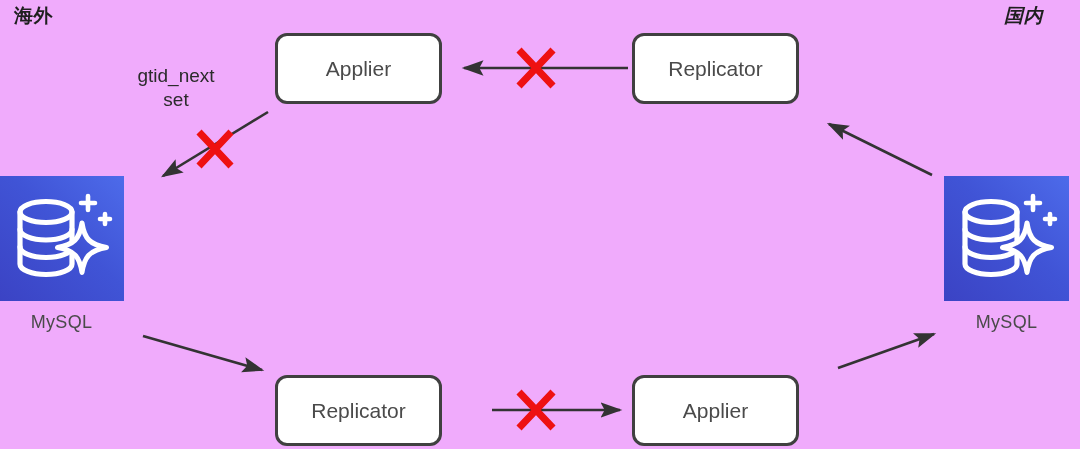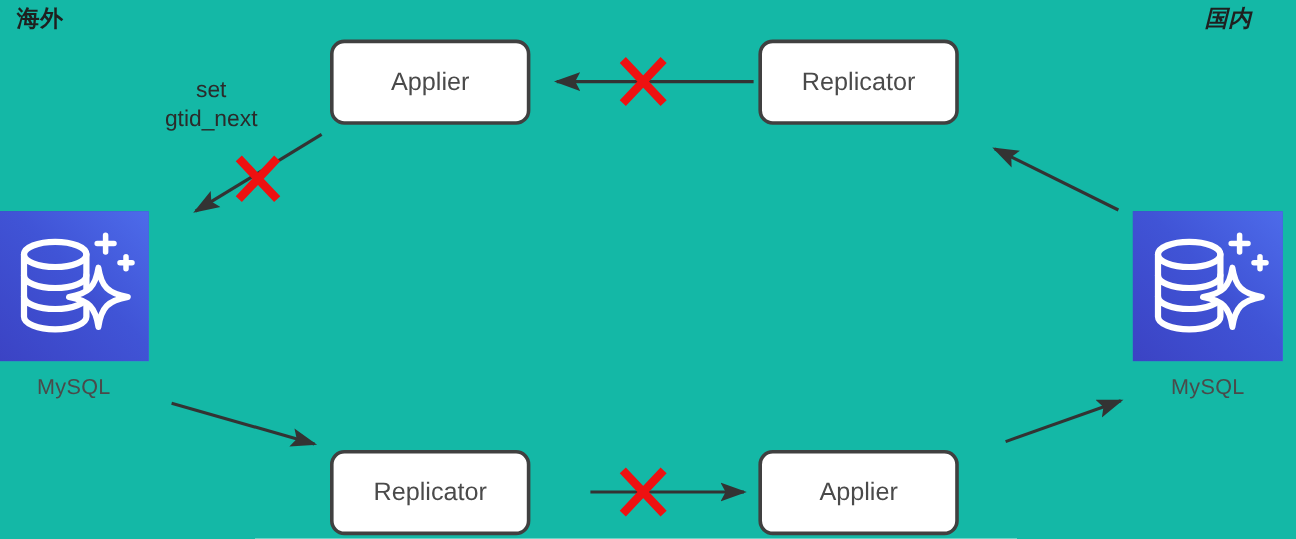--- a/index.html
+++ b/index.html
@@ -7,21 +7,21 @@
     padding: 0;
     background: #ffffff;
   }
   body {
     font-family: "Liberation Sans", sans-serif;
   }
   #canvas {
     position: relative;
     width: 1080px;
     height: 449px;
-    background: #14b8a6;
+    background: #f0abfc;
     overflow: hidden;
   }
   .region-label {
     position: absolute;
     font-size: 19px;
     font-weight: bold;
     color: #1f1f1f;
     letter-spacing: 0.5px;
     white-space: nowrap;
   }
@@ -139,22 +139,22 @@
     </svg>
   </div>
 
   <div class="x-mark" id="x-diag-left">
     <svg width="44" height="44" viewBox="0 0 44 44" xmlns="http://www.w3.org/2000/svg">
       <path d="M6 5 L38 39 M38 5 L6 39" stroke="#ee1111" stroke-width="7" stroke-linecap="butt"></path>
     </svg>
   </div>
 
   <div class="gtid-label">
+    <span>gtid_next</span>
     <span>set</span>
-    <span>gtid_next</span>
   </div>
 
   <div class="node-box" id="box-applier-top">Applier</div>
 
   <div class="node-box" id="box-replicator-top">Replicator</div>
 
   <div class="node-box" id="box-replicator-bot">Replicator</div>
 
   <div class="node-box" id="box-applier-bot">Applier</div>
 

